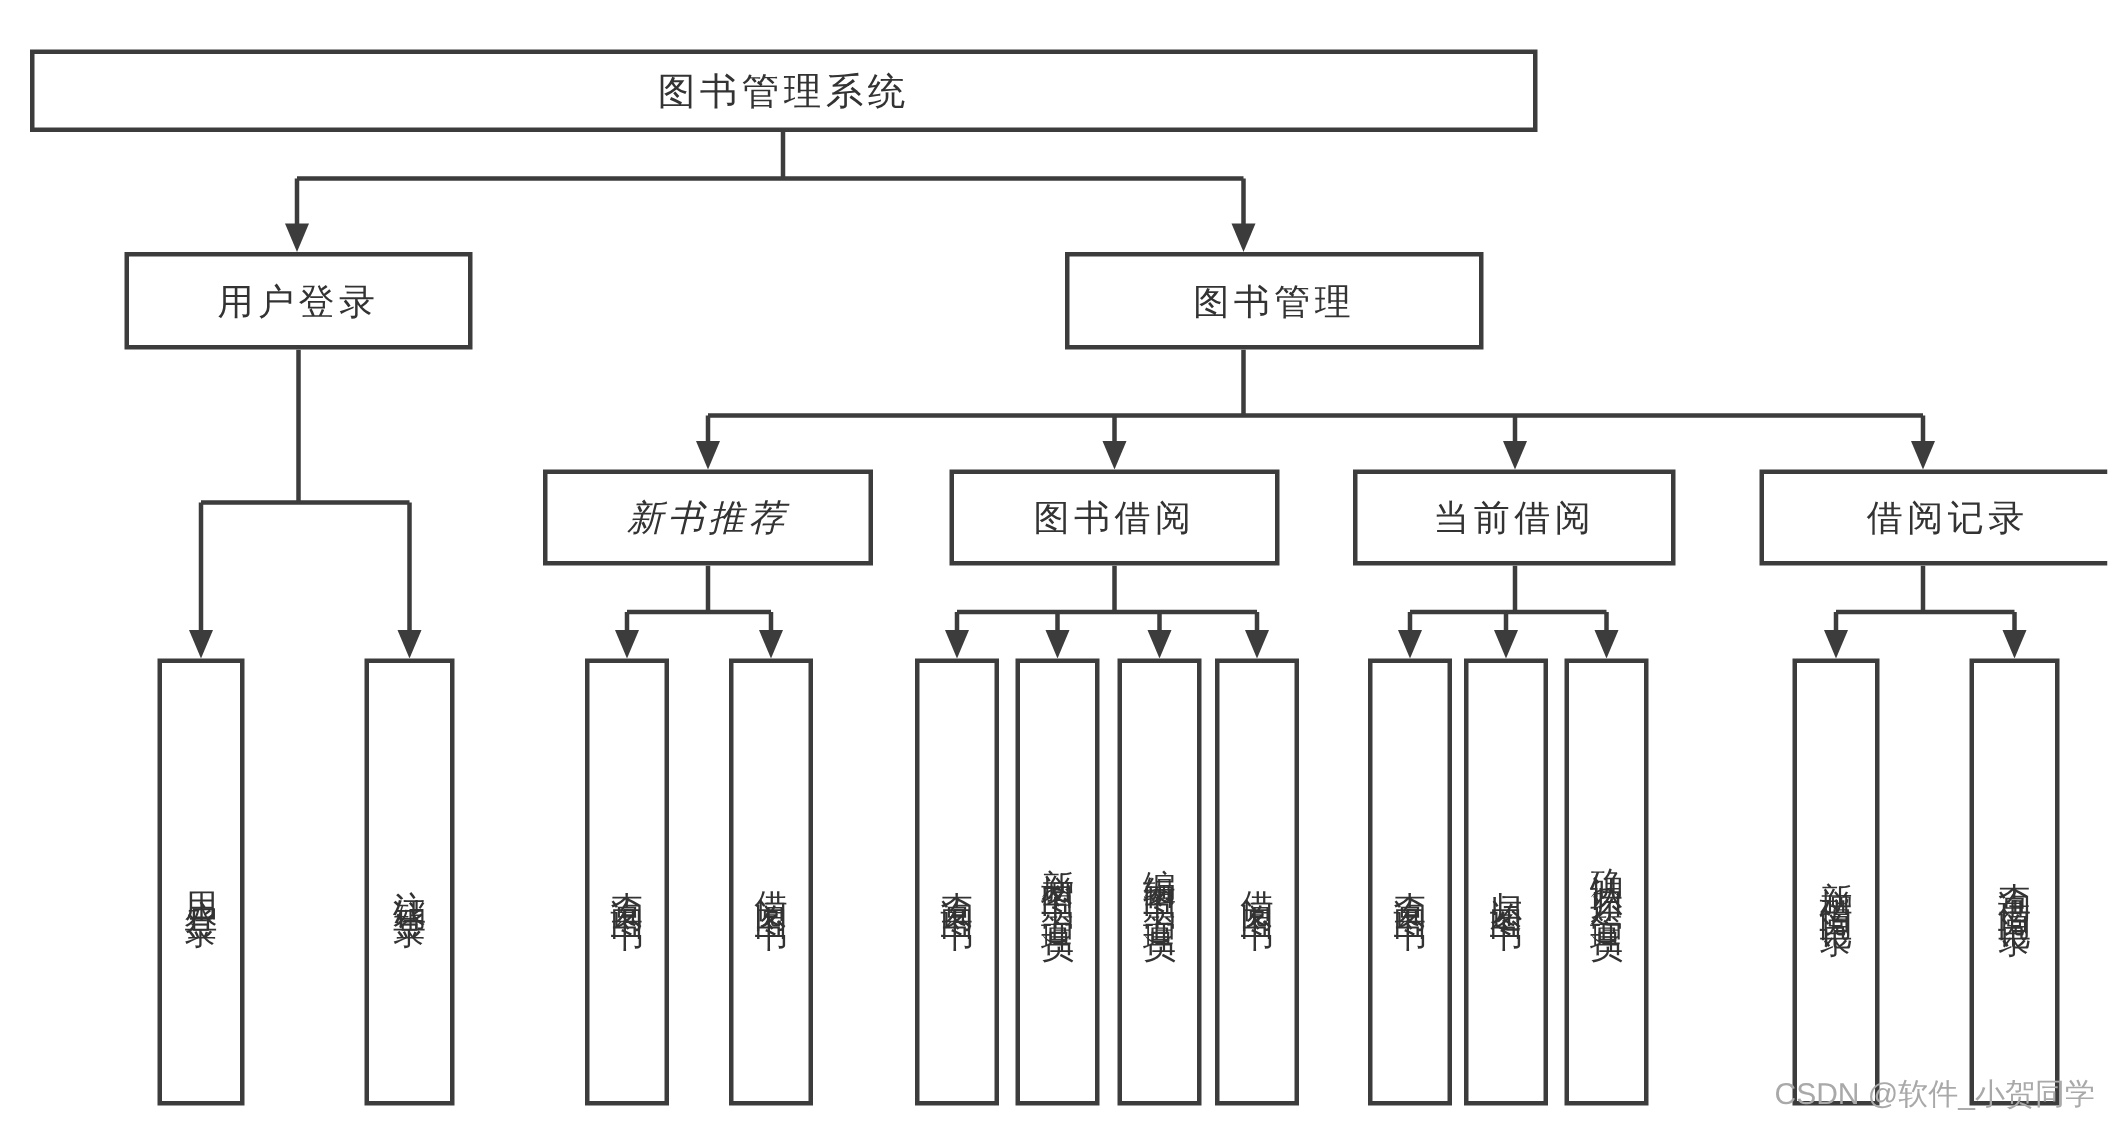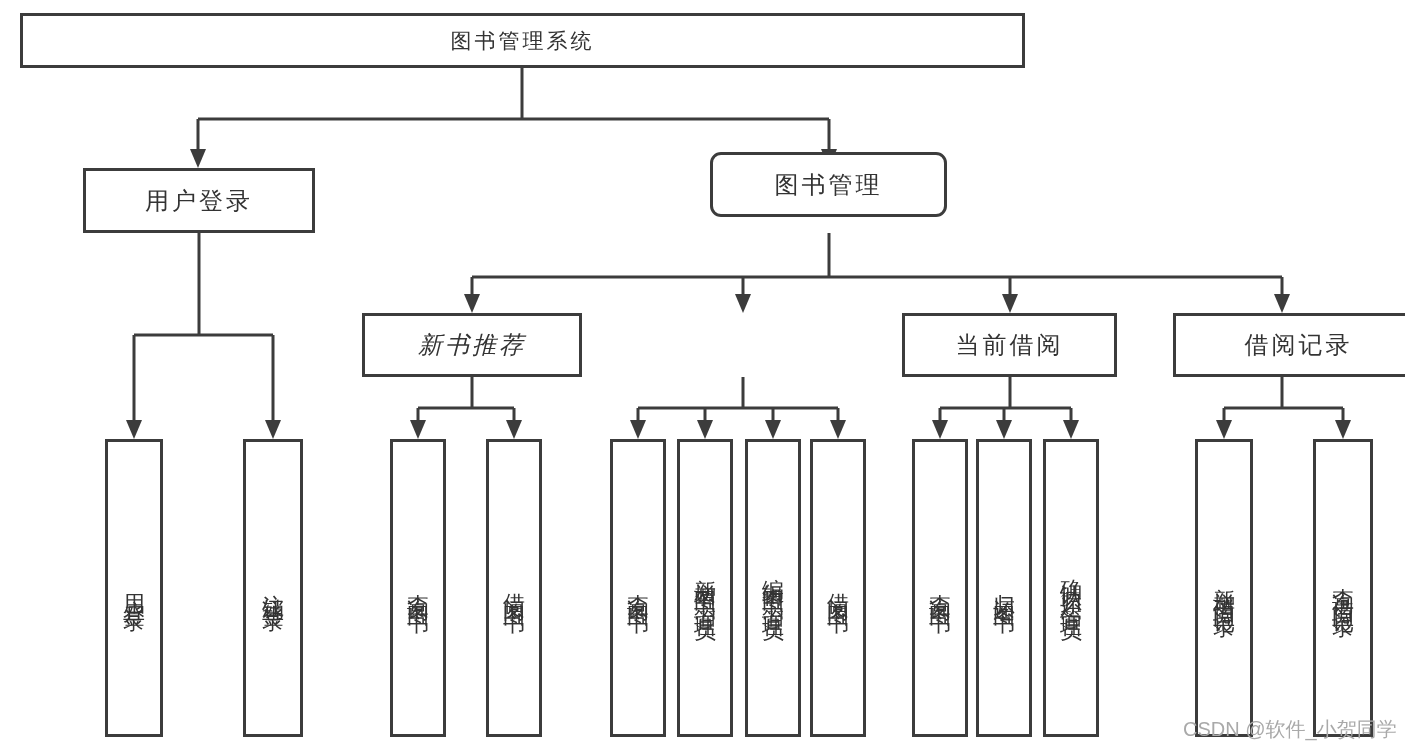--- a/index.html
+++ b/index.html
@@ -24,21 +24,21 @@
     position: absolute;
     box-sizing: border-box;
     background: #ffffff;
     border: 3px solid #3c3c3c;
     color: #333333;
     display: flex;
     align-items: center;
     justify-content: center;
     text-align: center;
   }
-  .box.root   { font-size: 21px; letter-spacing: 3px; }
+  .box.root   { font-size: 25px; letter-spacing: 3px; margin-top: 20px; }
   .box.lvl    { font-size: 24px; letter-spacing: 3px; }
   .box.leaf   { font-size: 22px; }
   .leaf .vtxt {
     writing-mode: vertical-rl;
     text-orientation: mixed;
     letter-spacing: 6px;
     line-height: 1;
     white-space: nowrap;
   }
   .watermark {
@@ -100,23 +100,24 @@
       <polygon points="1063,420 1079,420 1071,439"></polygon>
 
       <polygon points="1216,420 1232,420 1224,439"></polygon>
       <polygon points="1335,420 1351,420 1343,439"></polygon>
     </g>
   </svg>
 
   <div class="box root" style="left:20px; top:13px; width:1005px; height:55px;">图书管理系统</div>
 
   <div class="box lvl" style="left:83px; top:168px; width:232px; height:65px;">用户登录</div>
-  <div class="box lvl" style="left:710px; top:152px; width:237px; height:65px;border-radius:11px;">图书管理</div>
+  <div class="box lvl" style="left:710px; top:168px; width:279px; height:65px;">图书管理</div>
 
   <div class="box lvl" style="left:362px; top:313px; width:220px; height:64px;font-style:italic;">新书推荐</div>
+  <div class="box lvl" style="left:633px; top:313px; width:220px; height:64px;">图书借阅</div>
   <div class="box lvl" style="left:902px; top:313px; width:215px; height:64px;">当前借阅</div>
   <div class="box lvl" style="left:1173px; top:313px; width:251px; height:64px;">借阅记录</div>
 
   <div class="box leaf" style="left:105px; top:439px; width:58px; height:298px;">
     <span class="vtxt">用户登录</span>
   </div>
   <div class="box leaf" style="left:243px; top:439px; width:60px; height:298px;">
     <span class="vtxt">注销登录</span>
   </div>
 

